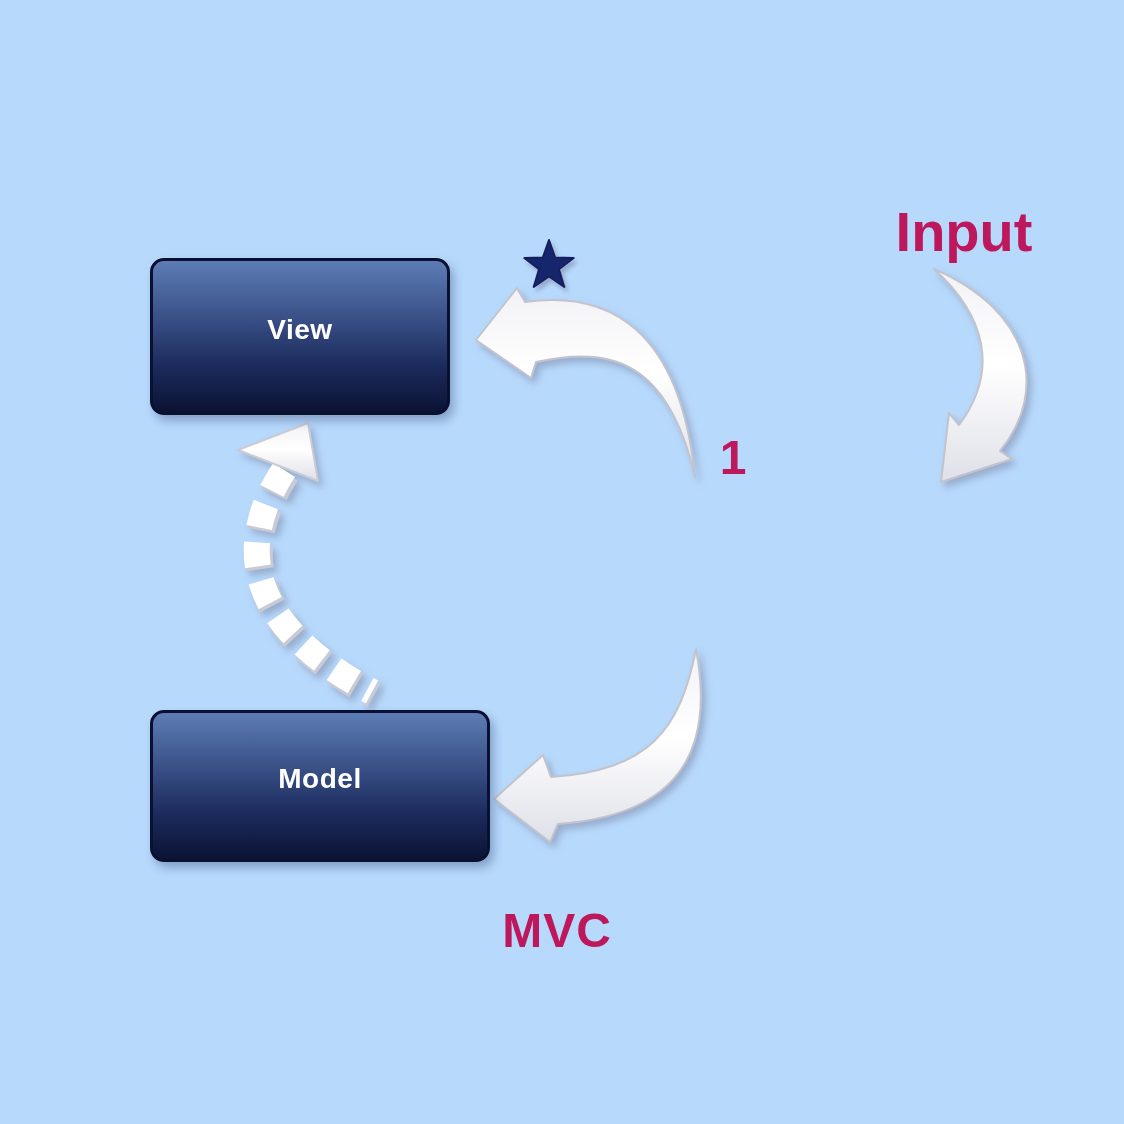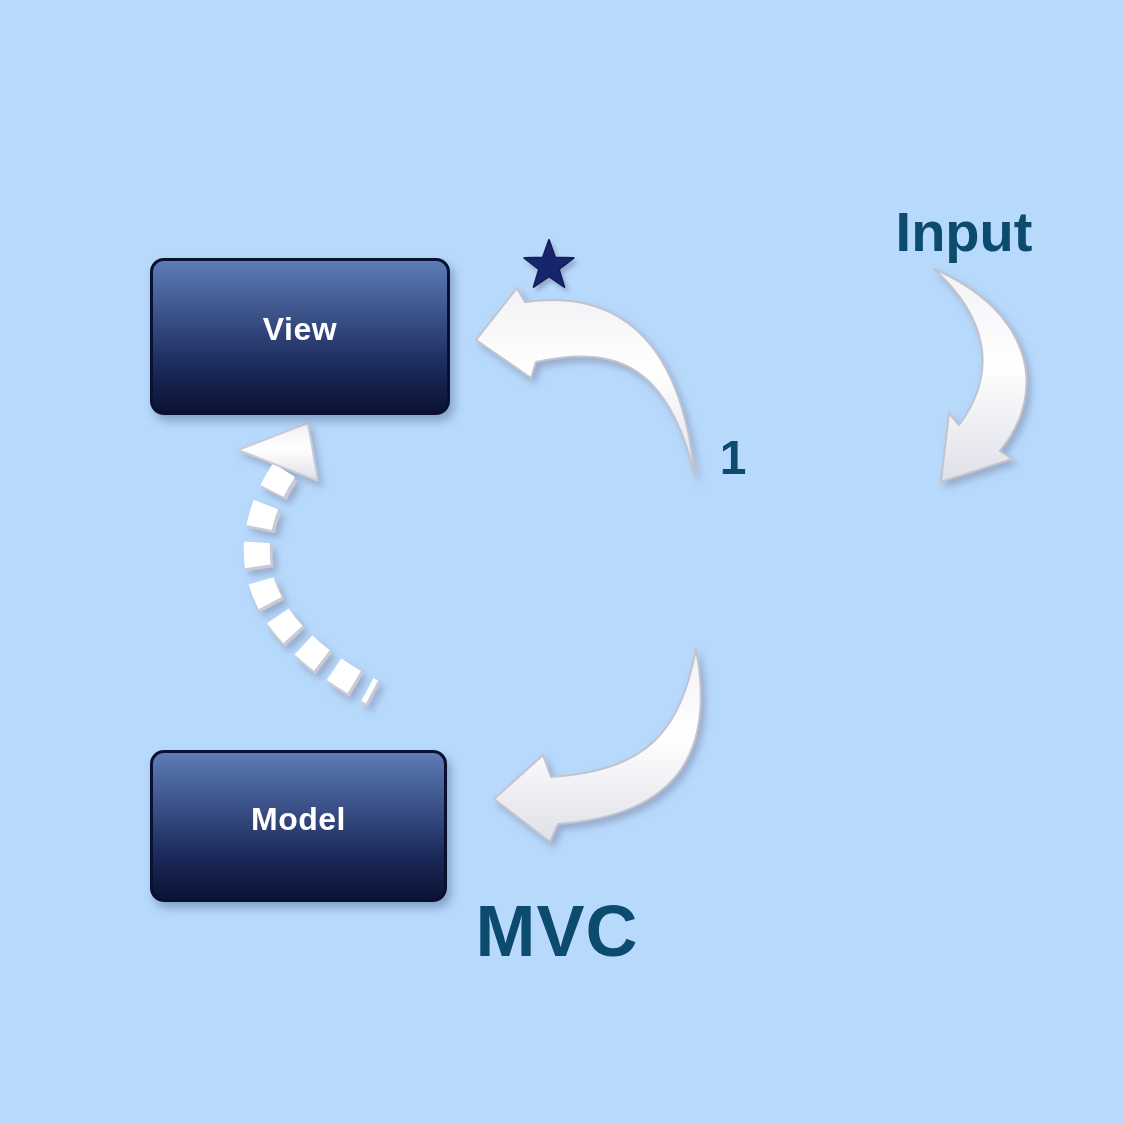--- a/index.html
+++ b/index.html
@@ -27,46 +27,46 @@
     justify-content: center;
     padding-bottom: 14px;
     box-sizing: border-box;
     border: 3px solid #0a1030;
     border-radius: 14px;
     background: linear-gradient(180deg, #5d7cb5 0%, #3c538a 35%, #1d2c5e 68%, #0b1334 100%);
     box-shadow: 4px 6px 10px rgba(70, 95, 140, 0.45);
     color: #ffffff;
   }
   .node-label {
-    font-size: 32px;
+    font-size: 28px;
     font-weight: 700;
     letter-spacing: 0.5px;
     color: #ffffff;
   }
   .node-view       { left: 150px; top: 258px; width: 300px; height: 157px; }
   .node-controller { left: 676px; top: 488px; width: 372px; height: 149px; }
-  .node-model      { left: 150px; top: 750px; width: 297px; height: 152px; }
+  .node-model      { left: 150px; top: 710px; width: 340px; height: 152px; }
 
   .caption {
     position: absolute;
-    color: #0c4a6e;
+    color: #be185d;
     font-weight: 700;
     text-align: center;
   }
   .caption-input {
     left: 844px; top: 200px; width: 240px;
     font-size: 56px; line-height: 64px;
   }
   .caption-step {
     left: 709px; top: 432px; width: 48px;
     font-size: 48px; line-height: 52px;
   }
   .caption-title {
     left: 407px; top: 892px; width: 300px;
-    font-size: 72px; line-height: 78px;
+    font-size: 48px; line-height: 78px;
     letter-spacing: 1px;
   }
 </style>
 </head>
 <body>
 
 <div class="canvas">
 
   <svg class="arrow-layer" viewBox="0 0 1124 1124" xmlns="http://www.w3.org/2000/svg">
     <defs>

